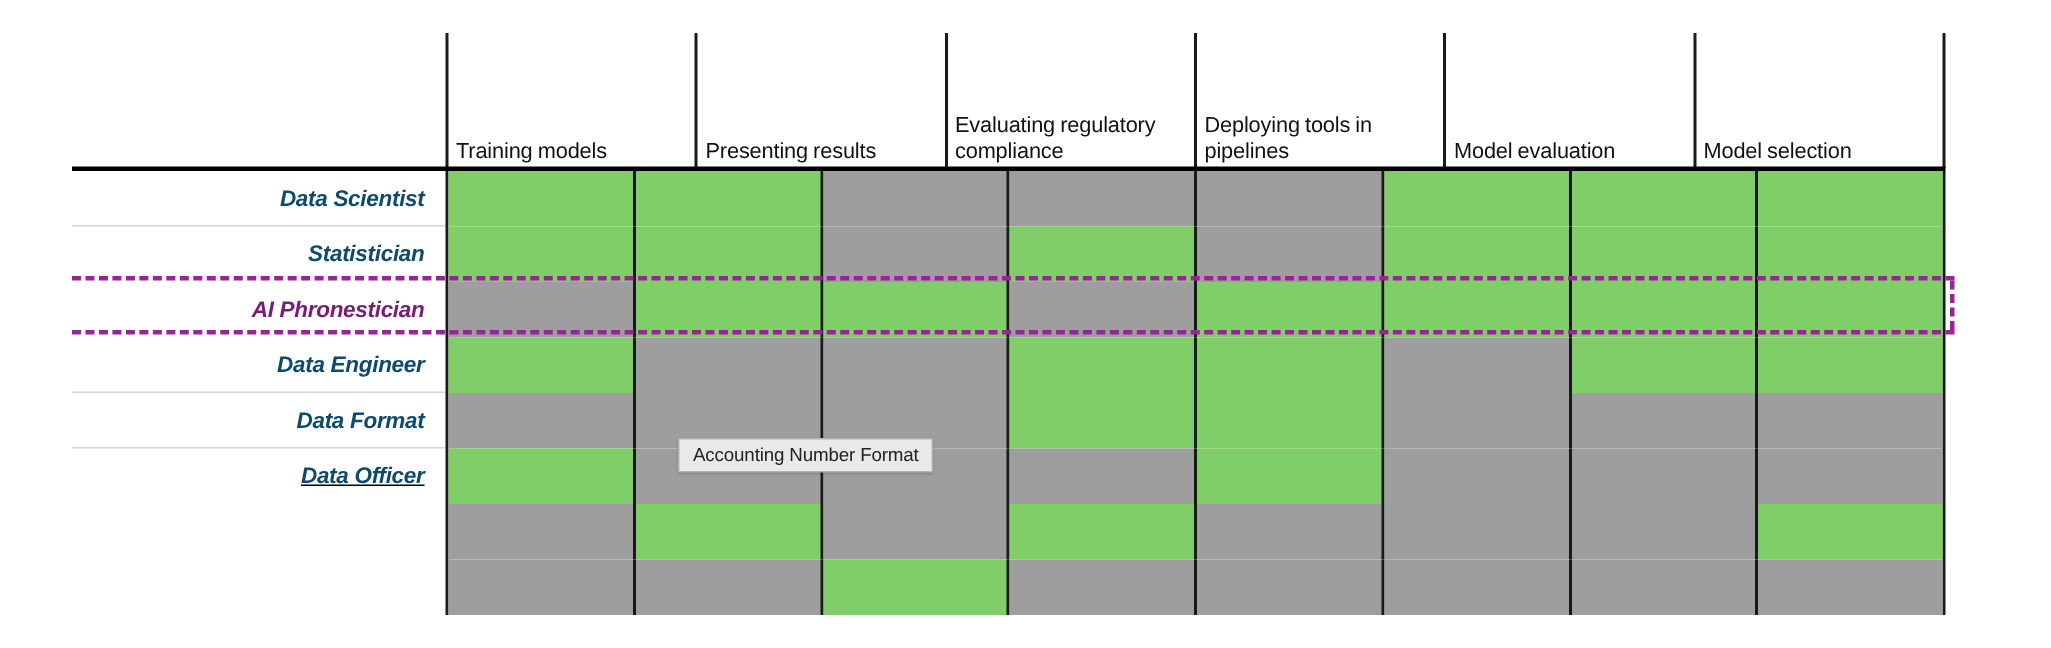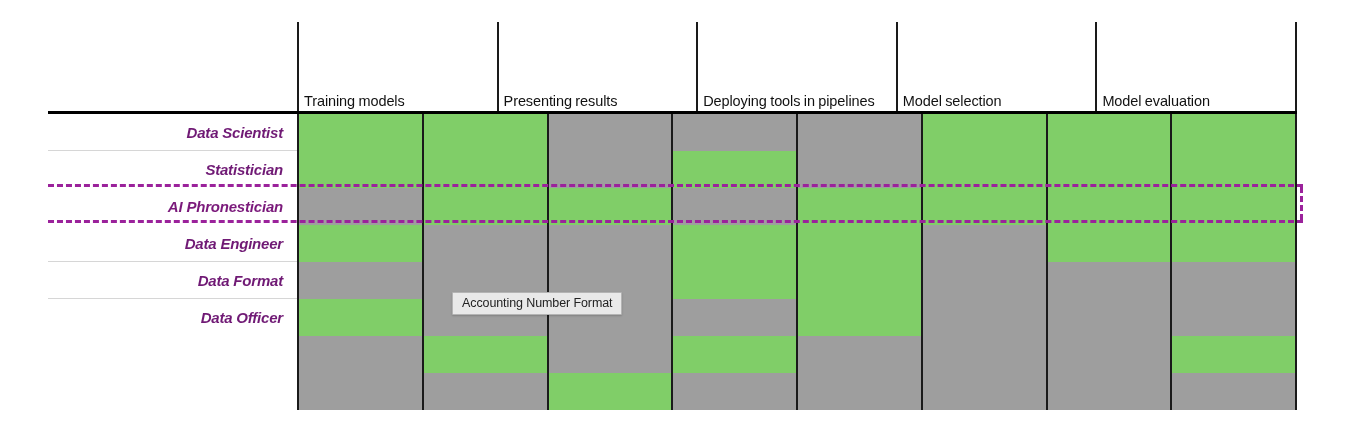--- a/index.html
+++ b/index.html
@@ -75,26 +75,27 @@
     box-sizing: border-box;
     height: 37px;
     display: flex;
     align-items: center;
     justify-content: flex-end;
     padding-right: 14px;
     border-bottom: 1px solid #d6d6d6;
   }
   .row-label:last-child {
     border-bottom: none;
+    text-decoration: underline;
   }
   .row-label-text {
     font-size: 15px;
     font-weight: bold;
     font-style: italic;
-    color: #701a75;
+    color: #0c4a6e;
     white-space: nowrap;
     letter-spacing: -0.2px;
   }
   .row-label.highlight {
     border-bottom: none;
   }
   .row-label.highlight .row-label-text {
     color: #7B1A7B;
   }
   
@@ -168,27 +169,30 @@
   <div class="matrix">
 
     <div class="col-headers">
         <div class="col-head">
           <div class="col-head-label">Training models</div>
         </div>
         <div class="col-head">
           <div class="col-head-label">Presenting results</div>
         </div>
         <div class="col-head">
+          <div class="col-head-label">Evaluating regulatory compliance</div>
+        </div>
+        <div class="col-head">
           <div class="col-head-label">Deploying tools in pipelines</div>
         </div>
         <div class="col-head">
+          <div class="col-head-label">Model evaluation</div>
+        </div>
+        <div class="col-head">
           <div class="col-head-label">Model selection</div>
-        </div>
-        <div class="col-head">
-          <div class="col-head-label">Model evaluation</div>
         </div>
       </div>
 
     <div class="header-rule"></div>
 
     <div class="row-labels">
         <div class="row-label">
           <span class="row-label-text">Data Scientist</span>
         </div>
         <div class="row-label above-highlight">

